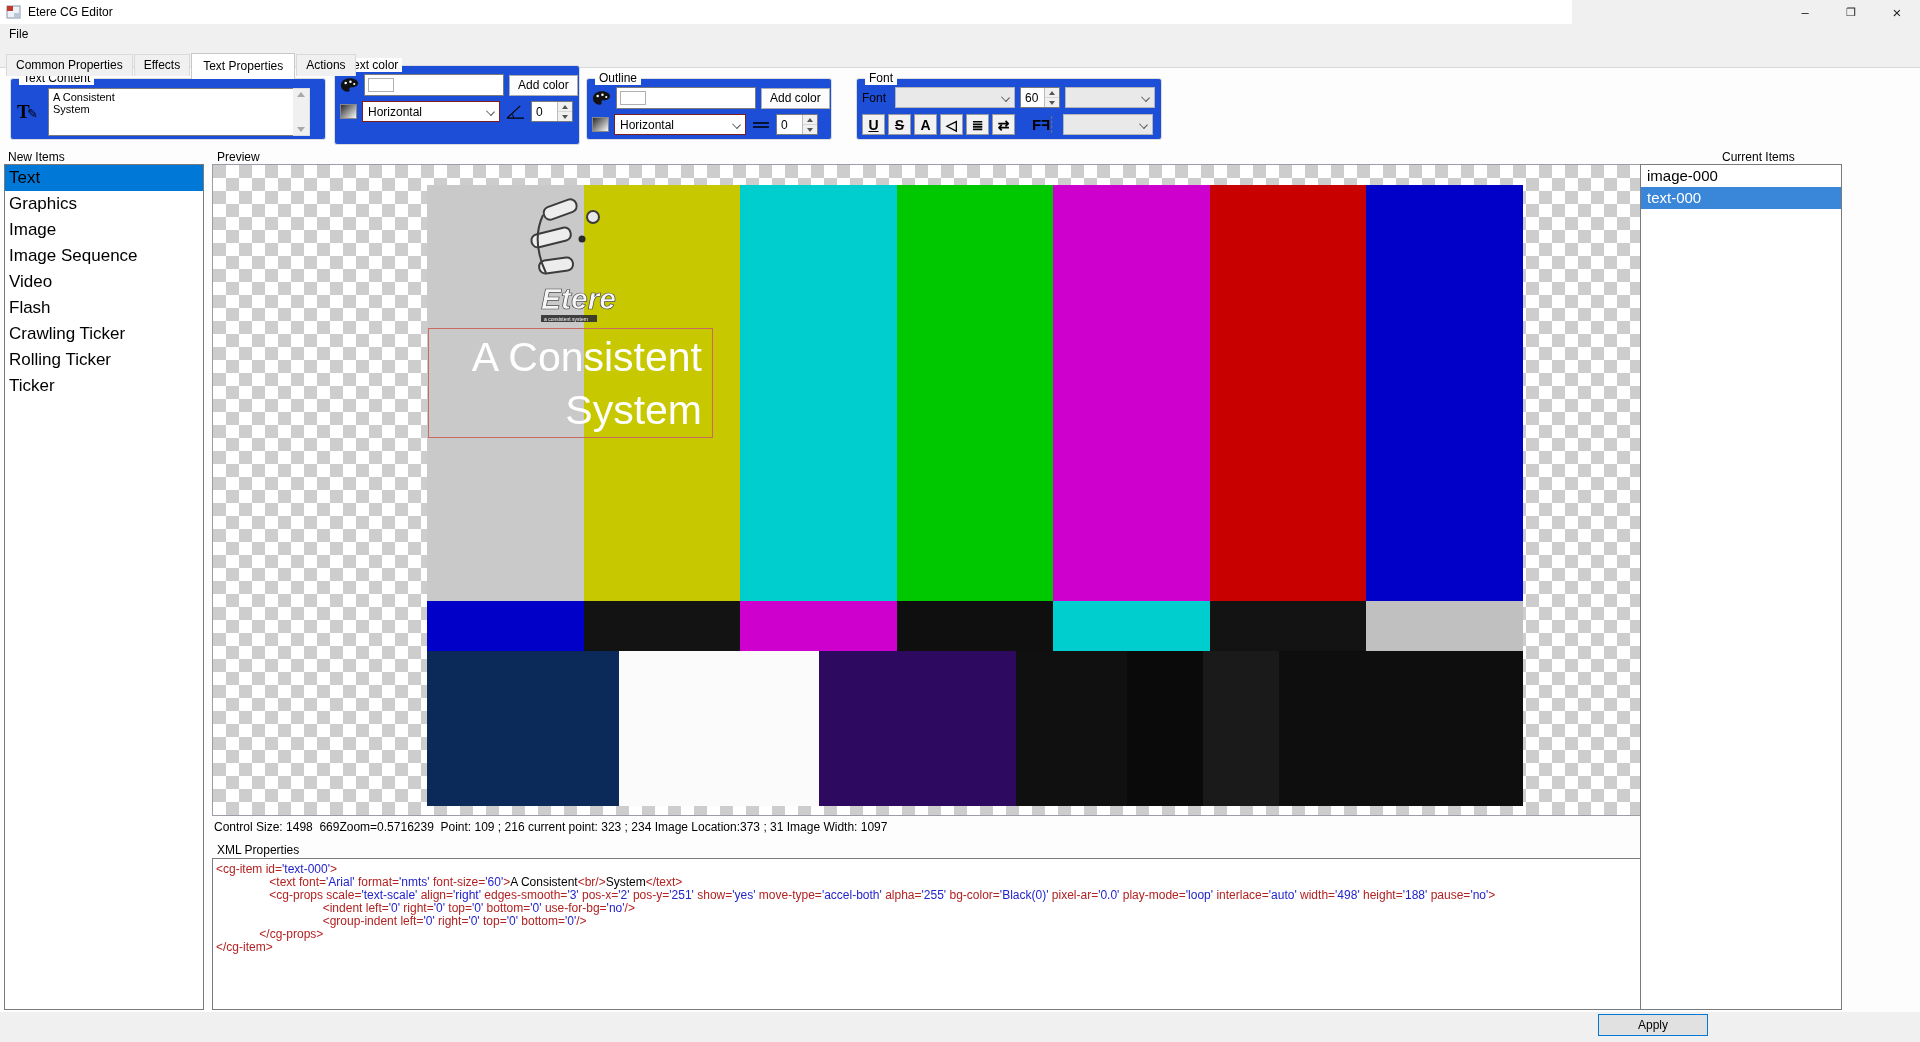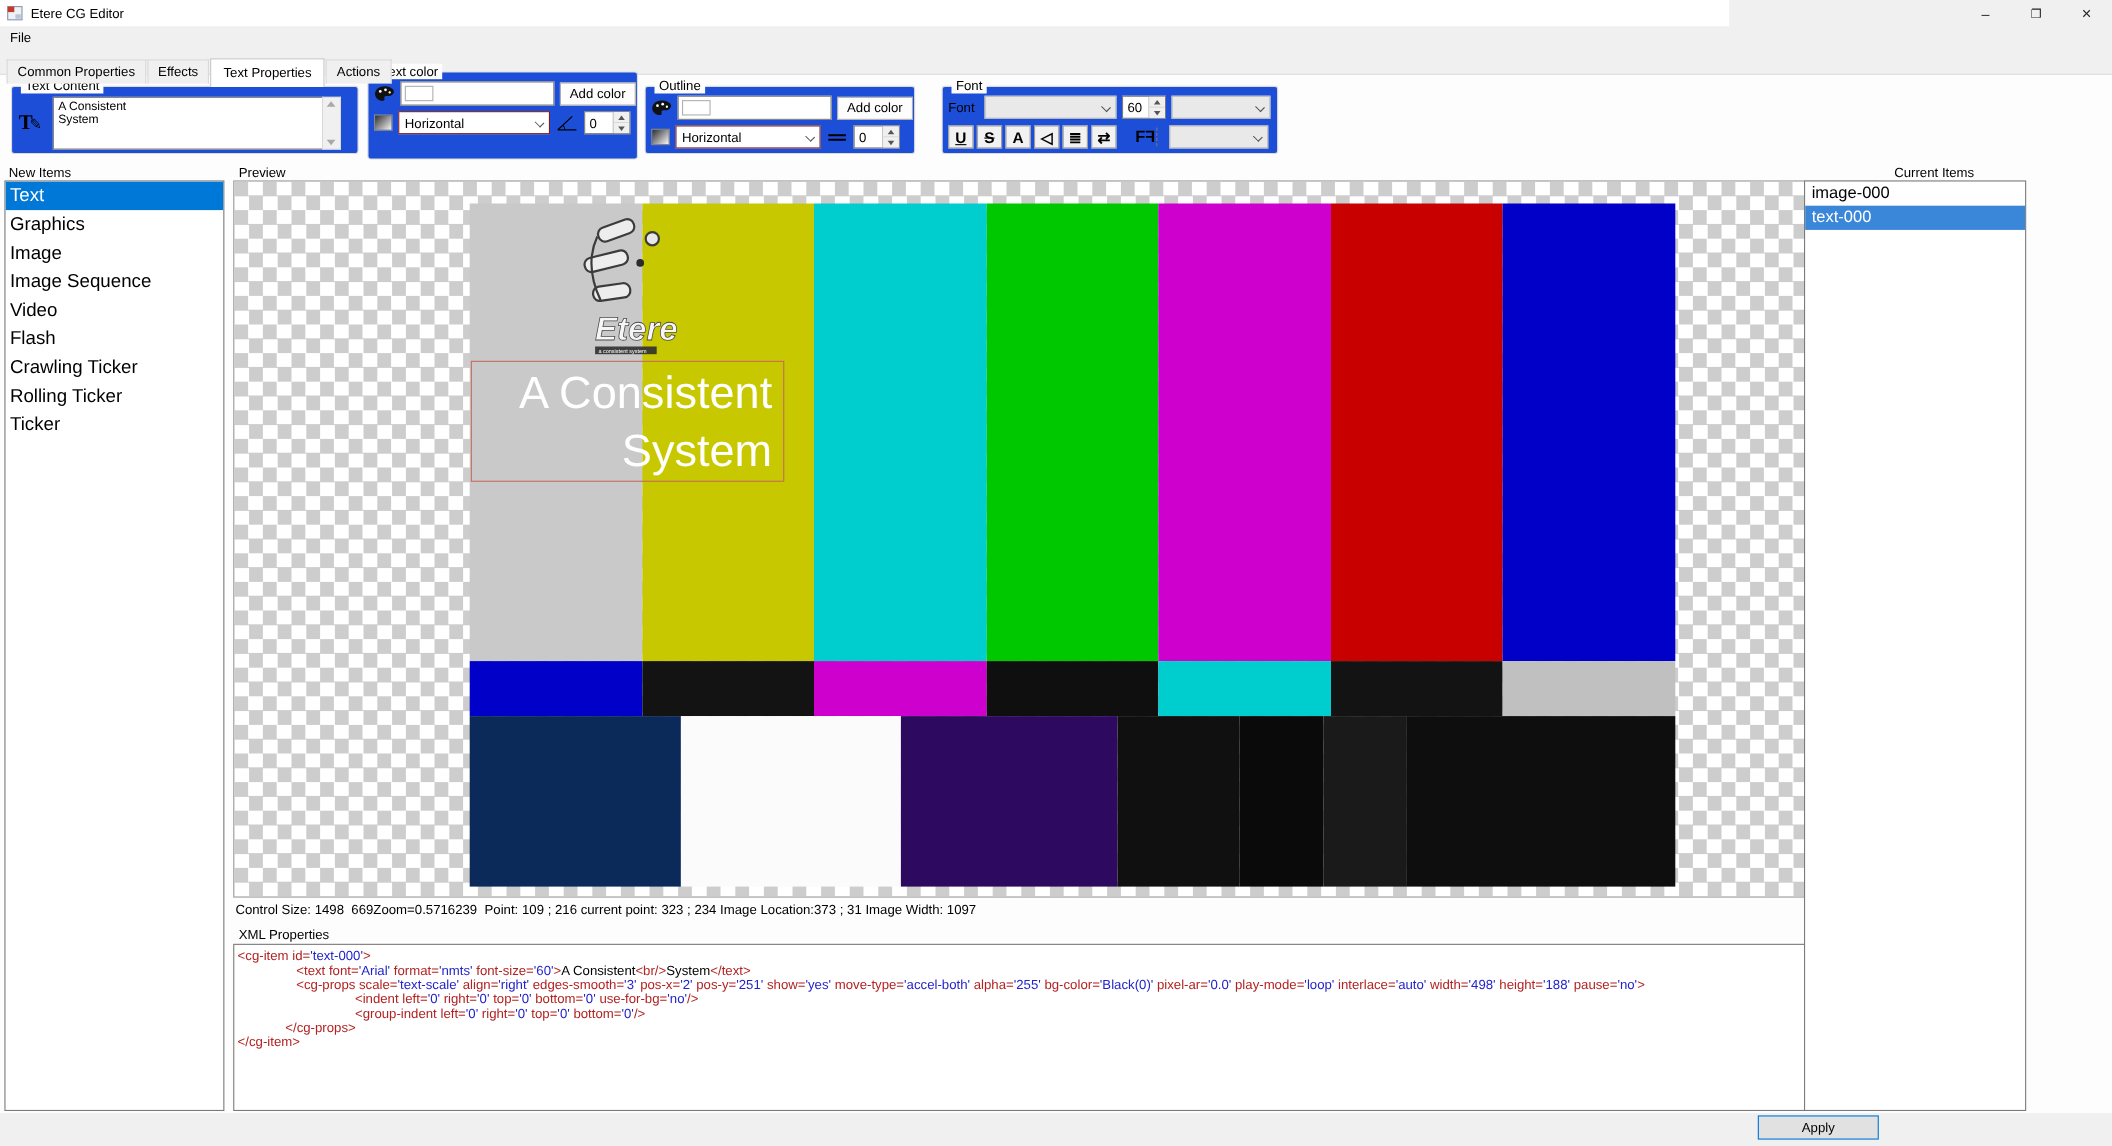--- a/index.html
+++ b/index.html
@@ -59,21 +59,21 @@
   .tb-btn:nth-child(1) { text-decoration:underline; }
   .tb-btn:nth-child(2) { text-decoration:line-through; }
   .mirror-ff { display:flex; align-items:center; font-size:15px; font-weight:bold; }
   .mirror-ff .m2 { transform:scaleX(-1); border-left:1px dashed #777; padding-left:1px; }
 
   
   .panel-label { position:absolute; font-size:12px; }
   .listbox { position:absolute; background:#fff; border:1px solid #7a7a7a; overflow:hidden; }
   .li-new { height:26px; line-height:26px; font-size:17px; padding:0 4px; white-space:nowrap; }
   .li-cur { height:22px; line-height:22px; font-size:15px; padding:0 6px; white-space:nowrap; }
-  .li-sel-strong { background:#0078d7; color:#ffffff; }
+  .li-sel-strong { background:#0078d7; color:#000000; }
   .li-sel-soft { background:#3a86d9; color:#fff; }
 
   
   .preview-panel { position:absolute; left:212px; top:164px; width:1496px; height:652px; border:1px solid #9a9ea4;
     background:repeating-conic-gradient(#ffffff 0 90deg, #cdcdcd 0 180deg) 0 0/26px 26px; overflow:hidden; }
   .smpte { position:absolute; left:214px; top:20px; width:1096px; height:621px; }
   .bars-top { position:absolute; left:0; top:0; width:100%; height:416px; display:flex; }
   .bars-strip { position:absolute; left:0; top:416px; width:100%; height:50px; display:flex; }
   .bars-bottom { position:absolute; left:0; top:466px; width:100%; height:155px; display:flex; }
   .bar { flex:1; height:100%; }

